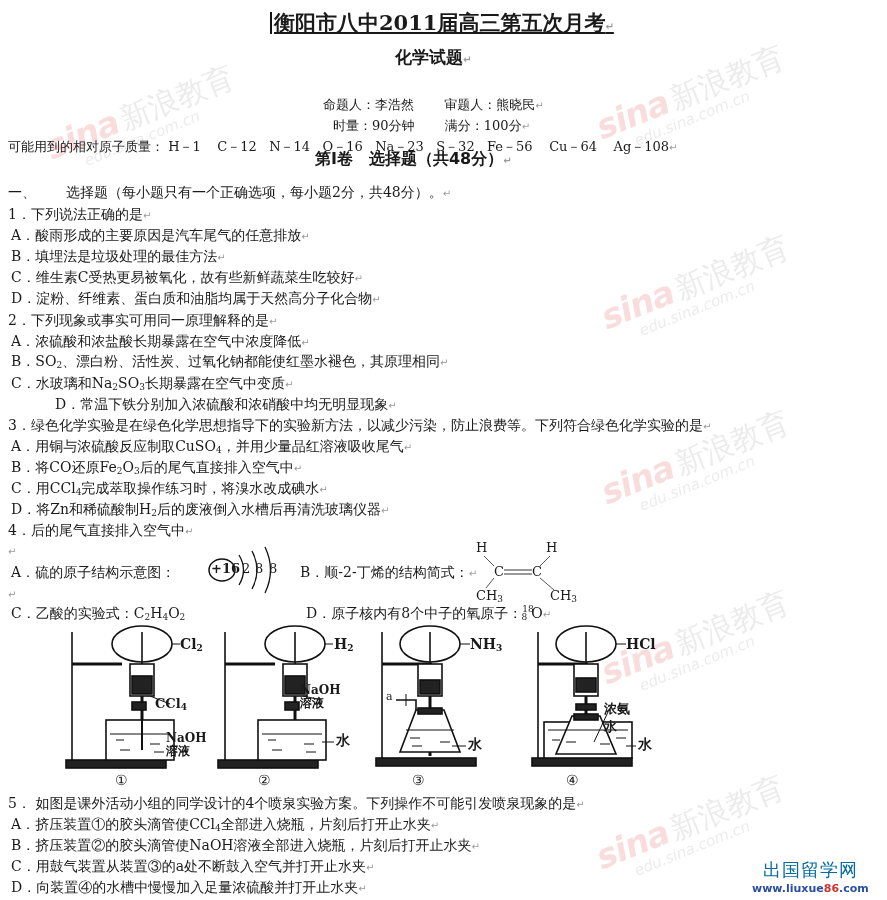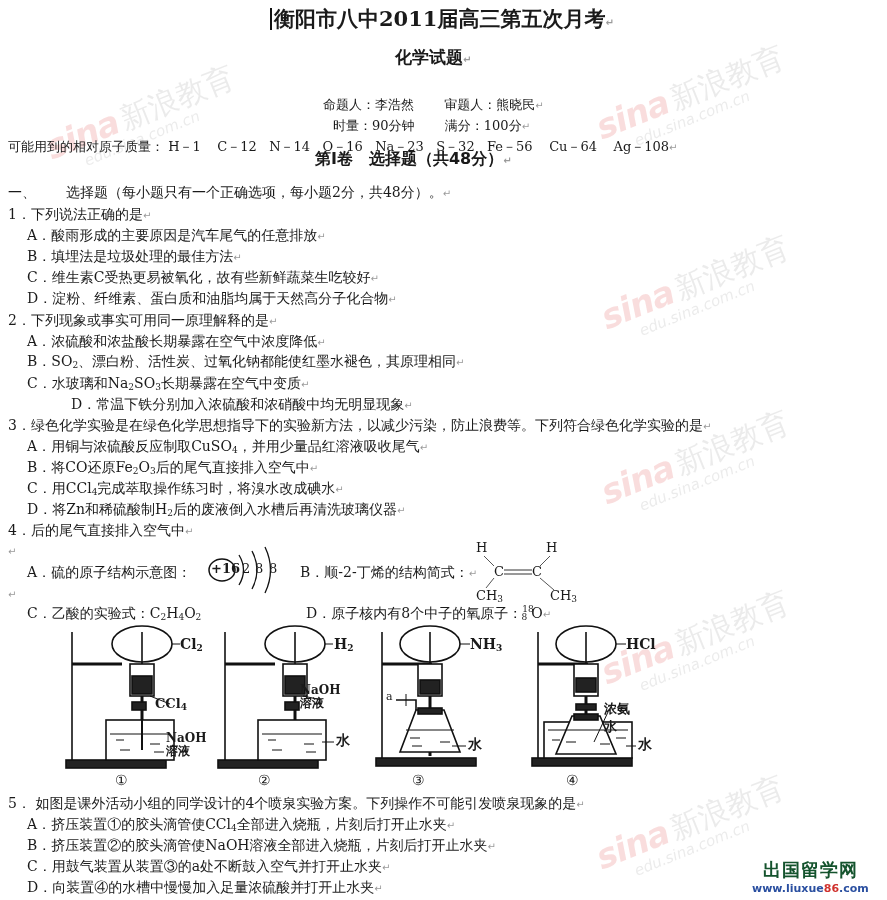--- a/index.html
+++ b/index.html
@@ -13,45 +13,45 @@
   .wm .cn { font-family: "DejaVu Sans", sans-serif; font-size: 30px; color: #888; margin-left: 4px; }
   .wm .url { display: block; font-family: "DejaVu Sans", sans-serif; font-style: italic; font-size: 15px; color: #888; margin-left: 30px; margin-top: -6px; }
 
   .line { position: absolute; left: 0; white-space: nowrap; font-size: 14px; line-height: 18px; }
   .mark { color: #9a9a9a; font-size: 10px; font-family: "DejaVu Sans", sans-serif; }
   .title { font-size: 21px; font-weight: bold; font-family: "DejaVu Serif", serif; }
   .subtitle { font-size: 17px; font-weight: bold; }
   .section { font-size: 16px; font-weight: bold; font-family: "DejaVu Sans", sans-serif; }
   .meta { font-size: 13px; margin-top: 16px; }
   .q { font-size: 14px; }
-  .opt { font-size: 14px; padding-left: 27px; }
+  .opt { font-size: 14px; padding-left: 11px; }
   sub { font-size: 9px; vertical-align: -2px; line-height: 0; }
   sup { font-size: 9px; vertical-align: 6px; line-height: 0; }
   .cursor { display: inline-block; width: 2px; height: 22px; background: #111; vertical-align: -4px; margin-right: 2px; }
 
   .atom { position: absolute; left: 208px; top: 545px; width: 80px; height: 50px; }
   .formula { position: absolute; left: 470px; top: 540px; width: 125px; height: 68px; font-size: 13px; }
   .figures { position: absolute; left: 60px; top: 622px; width: 580px; height: 170px; }
   .fig-label { position: absolute; font-size: 14px; }
   .brand { position: absolute; left: 752px; top: 858px; text-align: center; }
-  .brand .cn { font-family: "DejaVu Sans", sans-serif; font-size: 18px; font-weight: bold; color: #14532d; letter-spacing: 1px; }
+  .brand .cn { font-family: "DejaVu Sans", sans-serif; font-size: 18px; font-weight: normal; color: #0369a1; letter-spacing: 1px; }
   .brand .url { font-family: "DejaVu Sans", sans-serif; font-size: 11px; font-weight: bold; color: #2a4fa0; }
   .brand .url .red { color: #d0312d; }
 </style>
 </head>
 <body>
 
 <div class="wm" style="left:40px;top:130px;"><span class="logo">sina</span><span class="cn">新浪教育</span><span class="url">edu.sina.com.cn</span></div>
 <div class="wm" style="left:590px;top:110px;"><span class="logo">sina</span><span class="cn">新浪教育</span><span class="url">edu.sina.com.cn</span></div>
 <div class="wm" style="left:595px;top:300px;"><span class="logo">sina</span><span class="cn">新浪教育</span><span class="url">edu.sina.com.cn</span></div>
 <div class="wm" style="left:595px;top:475px;"><span class="logo">sina</span><span class="cn">新浪教育</span><span class="url">edu.sina.com.cn</span></div>
 <div class="wm" style="left:595px;top:655px;"><span class="logo">sina</span><span class="cn">新浪教育</span><span class="url">edu.sina.com.cn</span></div>
 <div class="wm" style="left:590px;top:840px;"><span class="logo">sina</span><span class="cn">新浪教育</span><span class="url">edu.sina.com.cn</span></div>
 
-<div class="line title" style="left:270px;top:6px;line-height:26px;">
+<div class="line title" style="left:270px;top:6px;line-height:33px;text-decoration:underline;">
   <span class="cursor"></span><span>衡阳市八中2011届高三第五次月考</span><span class="mark">↵</span>
 </div>
 <div class="line subtitle" style="left:395px;top:48px;">
   <span>化学试题</span><span class="mark">↵</span>
 </div>
 <div class="line meta" style="left:323px;top:80px;">
   <span>命题人：</span><span>李浩然</span>
   <span style="display:inline-block;width:22px"></span>
   <span>审题人：</span><span>熊晓民</span><span class="mark">↵</span>
 </div>

